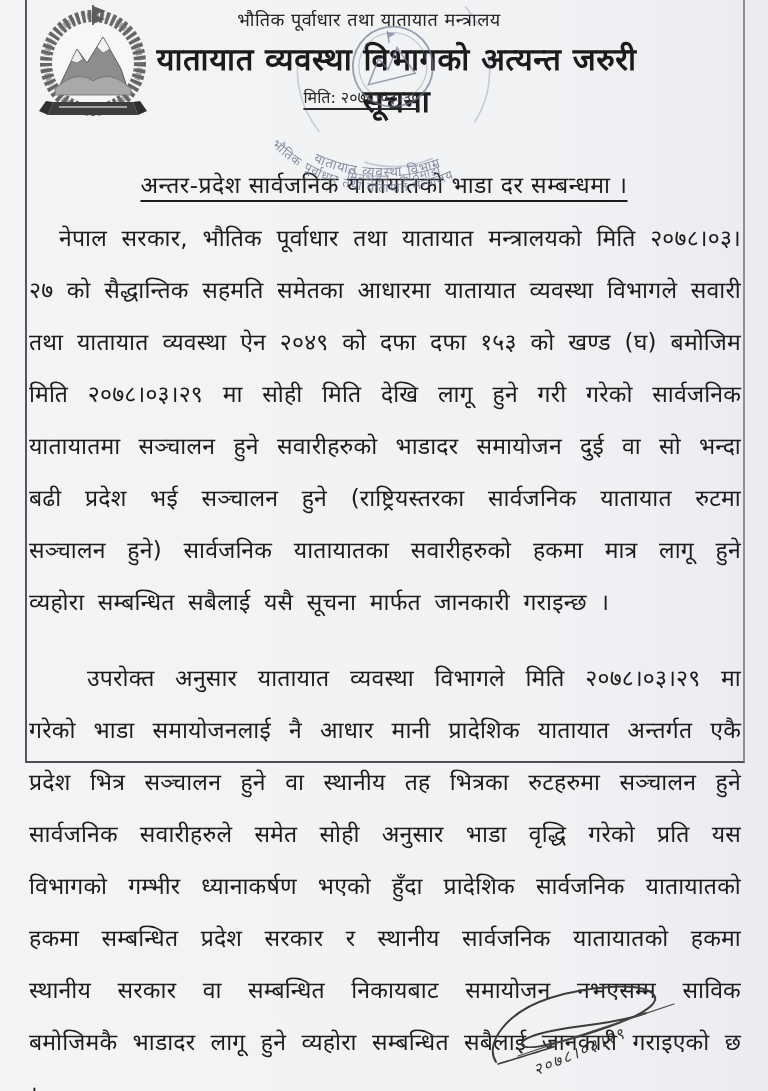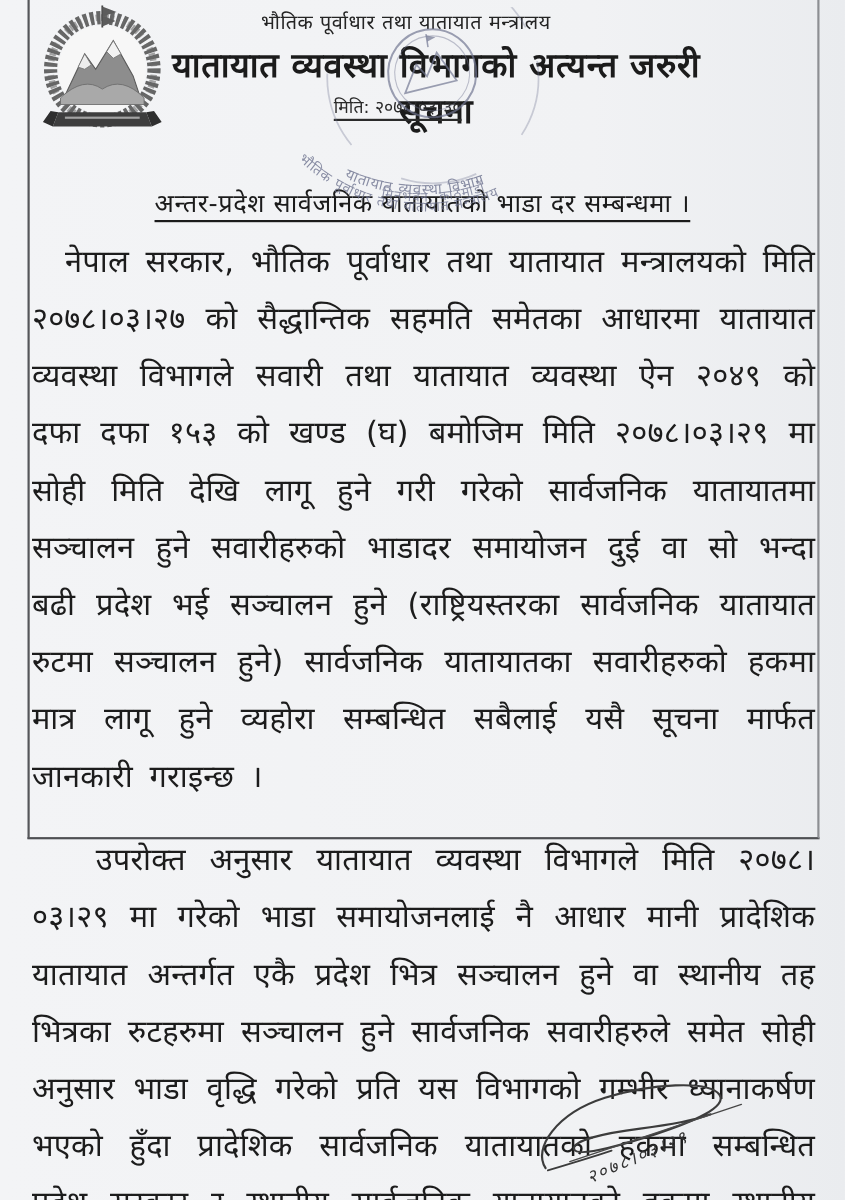--- a/index.html
+++ b/index.html
@@ -95,21 +95,21 @@
     letter-spacing: 0.5px;
   }
   .body-text {
     position: absolute;
     top: 212px;
     left: 29px;
     right: 27px;
   }
   .body-text p {
     margin: 0;
-    font-size: 28px;
+    font-size: 23px;
     line-height: 52px;
     text-align: justify;
     text-align-last: left;
     word-spacing: 6px;
     letter-spacing: 0.2px;
     color: #1c1c1c;
   }
   .body-text p.para-1 { text-indent: 30px; }
   .body-text p.para-2 { text-indent: 58px; margin-top: 24px; }
   .signature-block {

